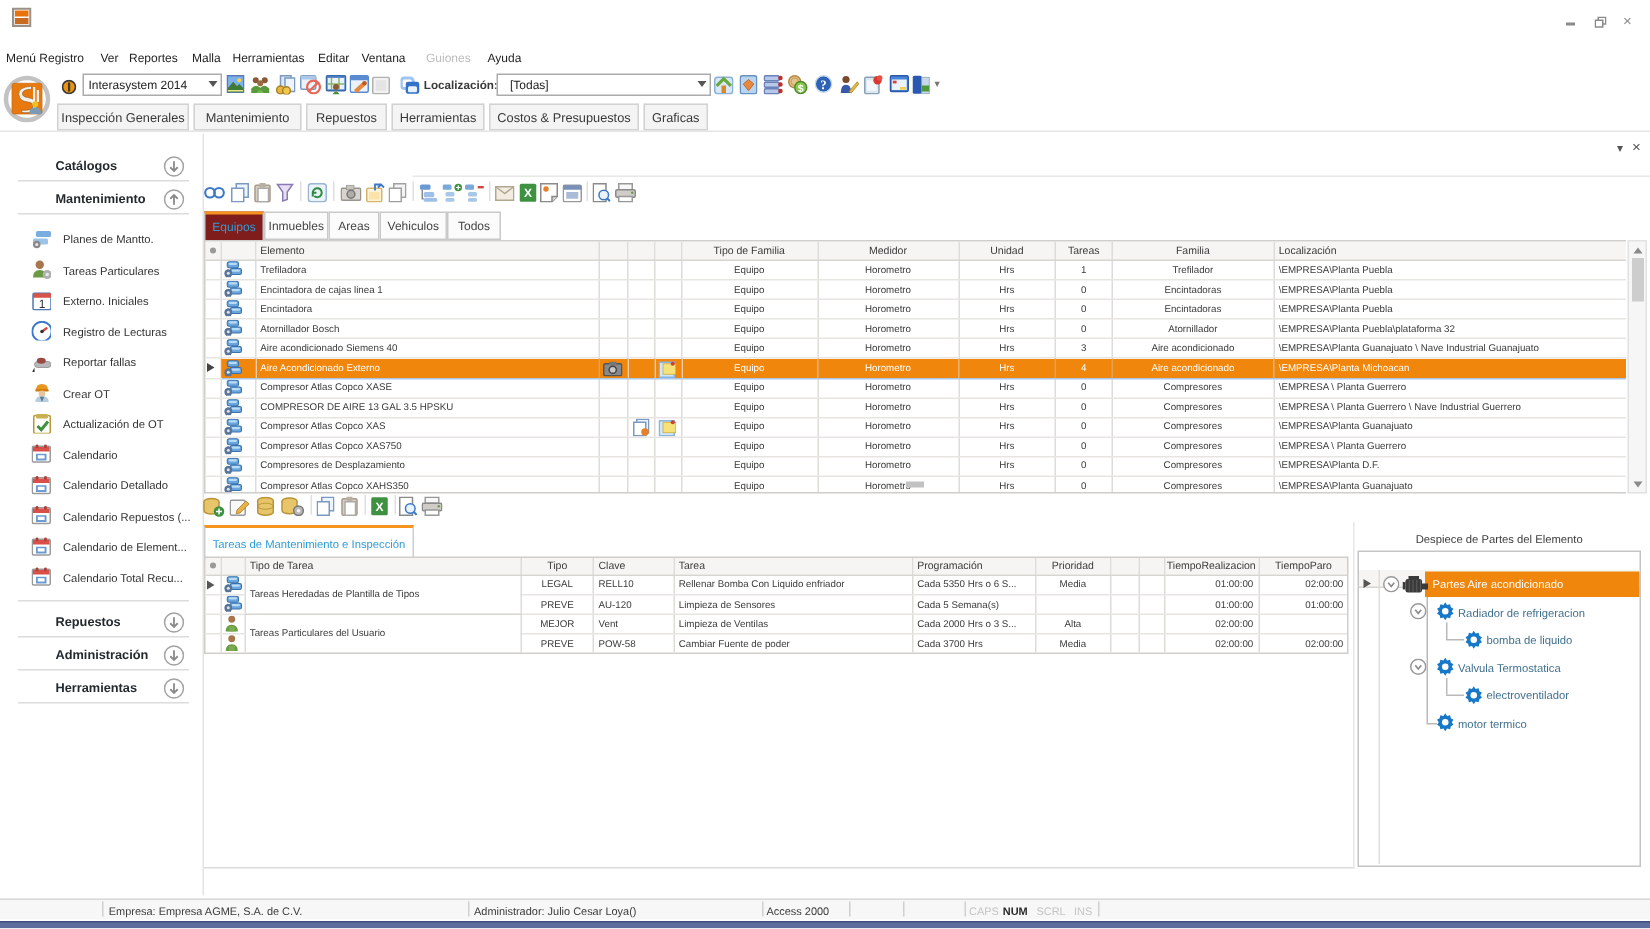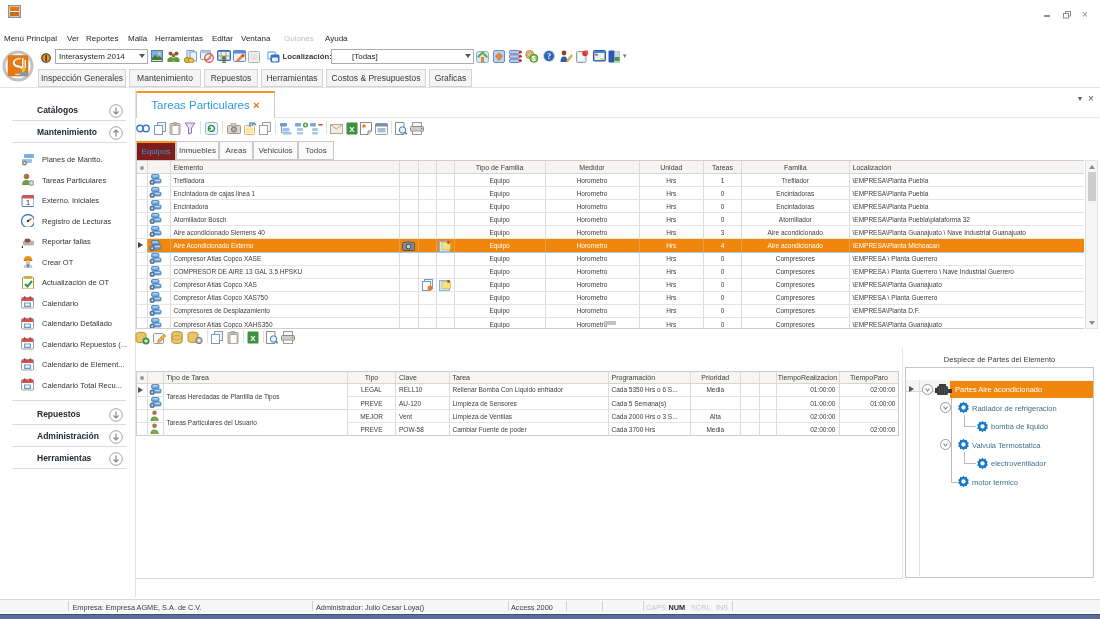--- a/index.html
+++ b/index.html
@@ -80,21 +80,21 @@
       <rect x="2" y="2" width="9" height="4" fill="#e8720c"></rect>
       <rect x="2" y="7" width="9" height="4" fill="#c86a20"></rect>
     </svg>
 <div class="abs" style="left:1044px;top:15px;width:6px;height:1.5px;background:#8a8a8a"></div>
 <svg class="abs" style="left:1063px;top:11px" width="8" height="8">
       <rect x="2.5" y="0.5" width="5" height="4.5" fill="none" stroke="#8a8a8a" stroke-width="1"></rect>
       <rect x="0.5" y="2.5" width="5" height="4.5" fill="#fff" stroke="#8a8a8a" stroke-width="1"></rect>
     </svg>
 <div class="winbtn" style="left:1082px;top:9px;font-size:10px;color:#8a8a8a">×</div>
 
-<div class="t menu" style="left:4px">Menú Principal</div>
+<div class="t menu" style="left:4px">Menú Registro</div>
 <div class="t menu" style="left:67px">Ver</div>
 <div class="t menu" style="left:86px">Reportes</div>
 <div class="t menu" style="left:128px">Malla</div>
 <div class="t menu" style="left:155px">Herramientas</div>
 <div class="t menu" style="left:212px">Editar</div>
 <div class="t menu" style="left:241px">Ventana</div>
 <div class="t menu" style="left:284px;color:#bcbcbc">Guiones</div>
 <div class="t menu" style="left:325px">Ayuda</div>
 
 <svg class="abs" style="left:2px;top:50px" width="32" height="32" viewBox="0 0 32 32">
@@ -153,21 +153,21 @@
 <svg class="abs" style="left:248px;top:51px" width="12" height="12">
       <rect x="0.5" y="0.5" width="11" height="11" rx="1" fill="#f2f2f2" stroke="#b0b0b0"></rect>
       <rect x="2.5" y="2.5" width="7" height="7" fill="#e4e4e4"></rect>
     </svg>
 <svg class="abs" style="left:267px;top:50px" width="13" height="13">
       <rect x="0.5" y="2" width="8" height="7" rx="2" fill="none" stroke="#9ec4f0" stroke-width="2"></rect>
       <rect x="3.5" y="4.5" width="9" height="8" rx="1.5" fill="#3372c8"></rect>
       <rect x="5" y="7.5" width="6" height="4" rx="1" fill="#e8f2fc"></rect>
     </svg>
 <div class="t" style="left:282.5px;top:52px;font-size:7.8px;font-weight:bold;color:#3a3a3a">Localización:</div>
-<div class="combo" style="left:331px;top:49px;width:143px;height:15px;line-height:13px;padding-left:20px">[Todas]<span class="arr"></span></div>
+<div class="combo" style="left:331px;top:49px;width:143px;height:15px;line-height:13px;padding-left:8px">[Todas]<span class="arr"></span></div>
 
 <svg class="abs" style="left:476px;top:50px" width="13" height="13">
       <rect x="0.5" y="1.5" width="12" height="11" rx="2" fill="#d8e8f8" stroke="#8ab0d8"></rect>
       <path d="M1 6.5 L6.5 1 L12 6.5 L10.5 8 L6.5 4 L2.5 8z" fill="#6aaa3c"></path>
       <rect x="5" y="7" width="3" height="5" fill="#d88a28"></rect>
     </svg>
 <svg class="abs" style="left:493px;top:50px" width="12" height="13">
       <rect x="0.5" y="0.5" width="11" height="12" rx="1.5" fill="#b8d4f0" stroke="#6a92c0"></rect>
       <path d="M6 3 L9.5 6 L6 10.5 L2.5 6z" fill="#e8883c" stroke="#b05a18" stroke-width=".5"></path>
     </svg>
@@ -316,21 +316,20 @@
 <svg class="sbico" style="top:358px" width="13" height="13">
       <use href="#cal"></use>
     </svg>
 <div class="sbitem" style="top:360px">Calendario de Element...</div>
 <svg class="sbico" style="top:378px" width="13" height="13">
       <use href="#cal"></use>
     </svg>
 <div class="sbitem" style="top:381px">Calendario Total Recu...</div>
 
 <div class="abs" style="left:275px;top:117px;width:825px;height:1px;background:#e8e8e8"></div>
-<div class="abs" id="doctab">Tareas Particulares <span style="color:#E8720C;font-weight:bold">×</span></div>
 <div class="t" style="left:1078px;top:94px;font-size:8px;color:#555">▾</div>
 <div class="t" style="left:1088px;top:93px;font-size:10px;color:#555">×</div>
 
 <svg class="abs" style="left:136px;top:123px" width="14" height="11">
       <circle cx="4" cy="5.5" r="3.2" fill="none" stroke="#3c78c8" stroke-width="1.4"></circle>
       <circle cx="10" cy="5.5" r="3.2" fill="none" stroke="#3c78c8" stroke-width="1.4"></circle>
       <path d="M7 5.5 h0.5" stroke="#3c78c8"></path>
     </svg>
 <svg class="abs" style="left:154px;top:122px" width="12" height="13">
       <rect x="3.5" y="0.5" width="8" height="9" fill="#eef4fb" stroke="#7a9ac2"></rect>
@@ -716,20 +715,21 @@
       <circle cx="7.5" cy="8" r="3.2" fill="#eaf2fa" stroke="#3c78c8"></circle>
       <line x1="9.7" y1="10.2" x2="11.7" y2="12.2" stroke="#3c78c8" stroke-width="1.4"></line>
     </svg>
 <svg class="abs" style="left:281px;top:331px" width="14" height="13">
       <rect x="2.5" y="0.5" width="9" height="4" fill="#f8f8f8" stroke="#999"></rect>
       <rect x="0.5" y="4.5" width="13" height="5" rx="1" fill="#d0ccc8" stroke="#8a8a8a"></rect>
       <rect x="2.5" y="9" width="9" height="3.5" fill="#fff" stroke="#999"></rect>
       <circle cx="11.5" cy="6.5" r=".8" fill="#6a9a42"></circle>
     </svg>
 
+<div class="abs" style="left:136px;top:350px;width:140px;height:23px;background:#fff;border-top:2px solid #F7941D;border-left:1px solid #cdcdcd;border-right:1px solid #cdcdcd;font-size:7.5px;color:#2E9CD6;text-align:center;line-height:21px">Tareas de Mantenimiento e Inspección</div>
 
 <div class="abs" style="left:136px;top:371px;width:763px;height:65px;border:1px solid #d0cecb;overflow:hidden">
 <table style="width:762px">
 <colgroup>
           <col style="width:10px">
           <col style="width:16px">
           <col style="width:184.5px">
           <col style="width:48px">
           <col style="width:53.5px">
           <col style="width:159px">

